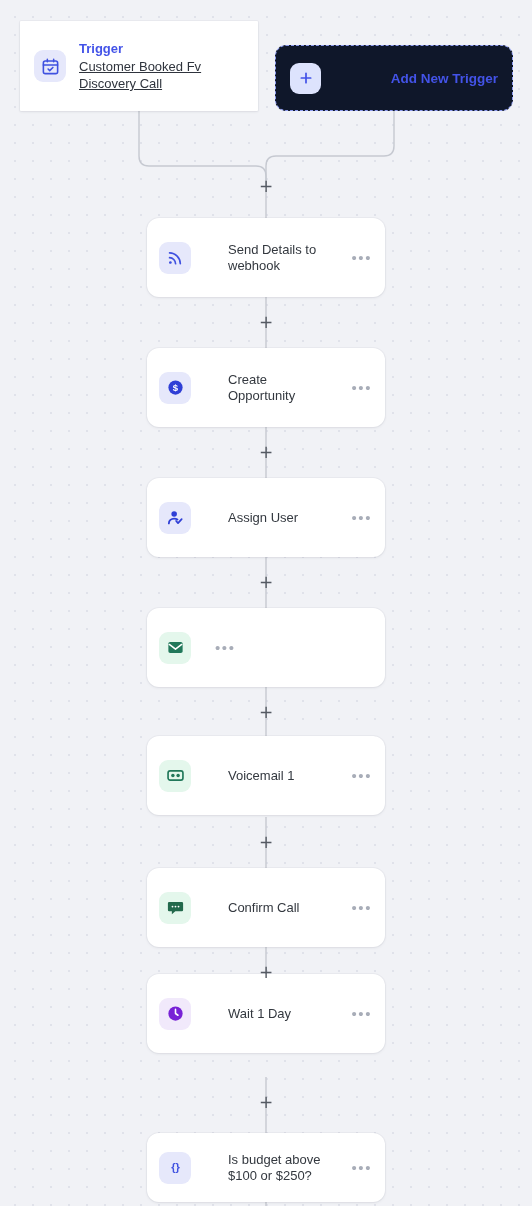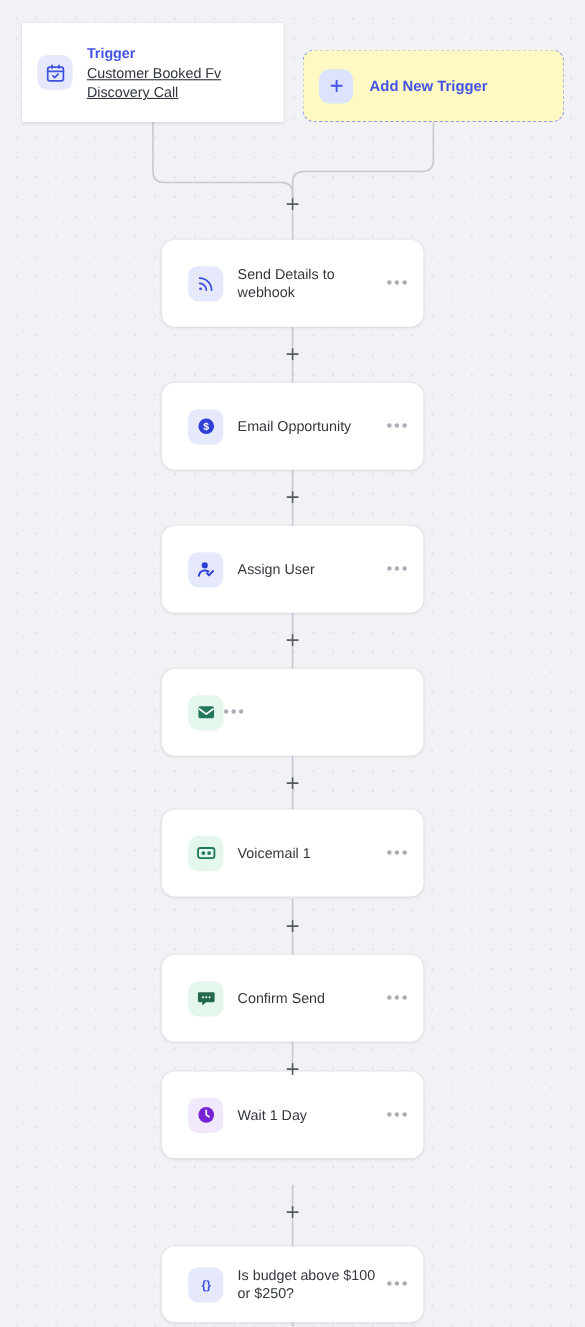--- a/index.html
+++ b/index.html
@@ -92,27 +92,28 @@
     text-decoration: underline;
   }
 
   .add-trigger {
     position: absolute;
     left: 275px;
     top: 24px;
     width: 238px;
     height: 66px;
     border: 1.6px dashed #8e9cf0;
-    background: #fef9c3;
+    background: #0f172a;
     border-radius: 11px;
     display: flex;
     align-items: center;
     padding: 0 14px;
     box-sizing: border-box;
     cursor: pointer;
+    justify-content: space-between;
   }
   .add-trigger .plus-tile {
     width: 31px;
     height: 31px;
     border-radius: 9px;
     background: #dde3fd;
     display: flex;
     align-items: center;
     justify-content: center;
     flex: 0 0 31px;
@@ -127,23 +128,24 @@
   
   .node {
     position: absolute;
     left: 147px;
     width: 238px;
     background: #ffffff;
     border-radius: 12px;
     box-shadow: 0 1px 3px rgba(24, 32, 56, 0.08), 0 0 0 1px rgba(24, 32, 56, 0.03);
     display: flex;
     align-items: center;
-    padding: 0 13px 0 24px;
+    padding: 0 13px 0 12px;
     box-sizing: border-box;
     cursor: pointer;
+    gap: 24px;
   }
   .node-title {
     flex: 1 1 auto;
     margin-left: 13px;
     margin-right: 6px;
     color: #33383f;
     font-size: 13px;
     line-height: 16px;
   }
   .dots {
@@ -238,21 +240,21 @@
         <div class="node-title">Send Details to webhook</div>
         <div class="dots">•••</div>
       </div>
       <div class="node" style="top: 348px; height: 79px;">
         <div class="icon-tile tile-indigo">
           <svg width="19" height="19" viewBox="0 0 24 24">
             <circle cx="12" cy="12" r="9" fill="#2f3fd6"></circle>
             <text x="12" y="16.6" text-anchor="middle" font-size="12" font-weight="bold" font-family="Liberation Sans, sans-serif" fill="#ffffff">$</text>
           </svg>
         </div>
-        <div class="node-title">Email Opportunity</div>
+        <div class="node-title">Create Opportunity</div>
         <div class="dots">•••</div>
       </div>
       <div class="node" style="top: 478px; height: 79px;">
         <div class="icon-tile tile-indigo">
           <svg width="19" height="19" viewBox="0 0 24 24">
             <circle cx="10.3" cy="7.6" r="3.5" fill="#2f3fd6"></circle>
             <path d="M3.6 19.5c0-3.7 3-6.1 6.7-6.1 1.6 0 3 .4 4.2 1.1" fill="none" stroke="#2f3fd6" stroke-width="2.3" stroke-linecap="round"></path>
             <path d="M12.8 16.4l2.4 2.6 4.6-5" fill="none" stroke="#2f3fd6" stroke-width="2.2" stroke-linecap="round" stroke-linejoin="round"></path>
           </svg>
         </div>
@@ -281,21 +283,21 @@
       </div>
       <div class="node" style="top: 868px; height: 79px;">
         <div class="icon-tile tile-green">
           <svg width="19" height="19" viewBox="0 0 24 24">
             <path d="M4 5h16a1.6 1.6 0 011.6 1.6v8.4A1.6 1.6 0 0120 16.6h-8.2L7.4 20.4V16.6H4A1.6 1.6 0 012.4 15V6.6A1.6 1.6 0 014 5z" fill="#23694c"></path>
             <circle cx="8.2" cy="10.8" r="1.15" fill="#ffffff"></circle>
             <circle cx="12" cy="10.8" r="1.15" fill="#ffffff"></circle>
             <circle cx="15.8" cy="10.8" r="1.15" fill="#ffffff"></circle>
           </svg>
         </div>
-        <div class="node-title">Confirm Send</div>
+        <div class="node-title">Confirm Call</div>
         <div class="dots">•••</div>
       </div>
       <div class="node" style="top: 974px; height: 79px;">
         <div class="icon-tile tile-purple">
           <svg width="19" height="19" viewBox="0 0 24 24">
             <circle cx="12" cy="12" r="9" fill="#7822d6"></circle>
             <path d="M12 6.8V12l3.1 2.2" fill="none" stroke="#ffffff" stroke-width="2" stroke-linecap="round" stroke-linejoin="round"></path>
           </svg>
         </div>
         <div class="node-title">Wait 1 Day</div>

